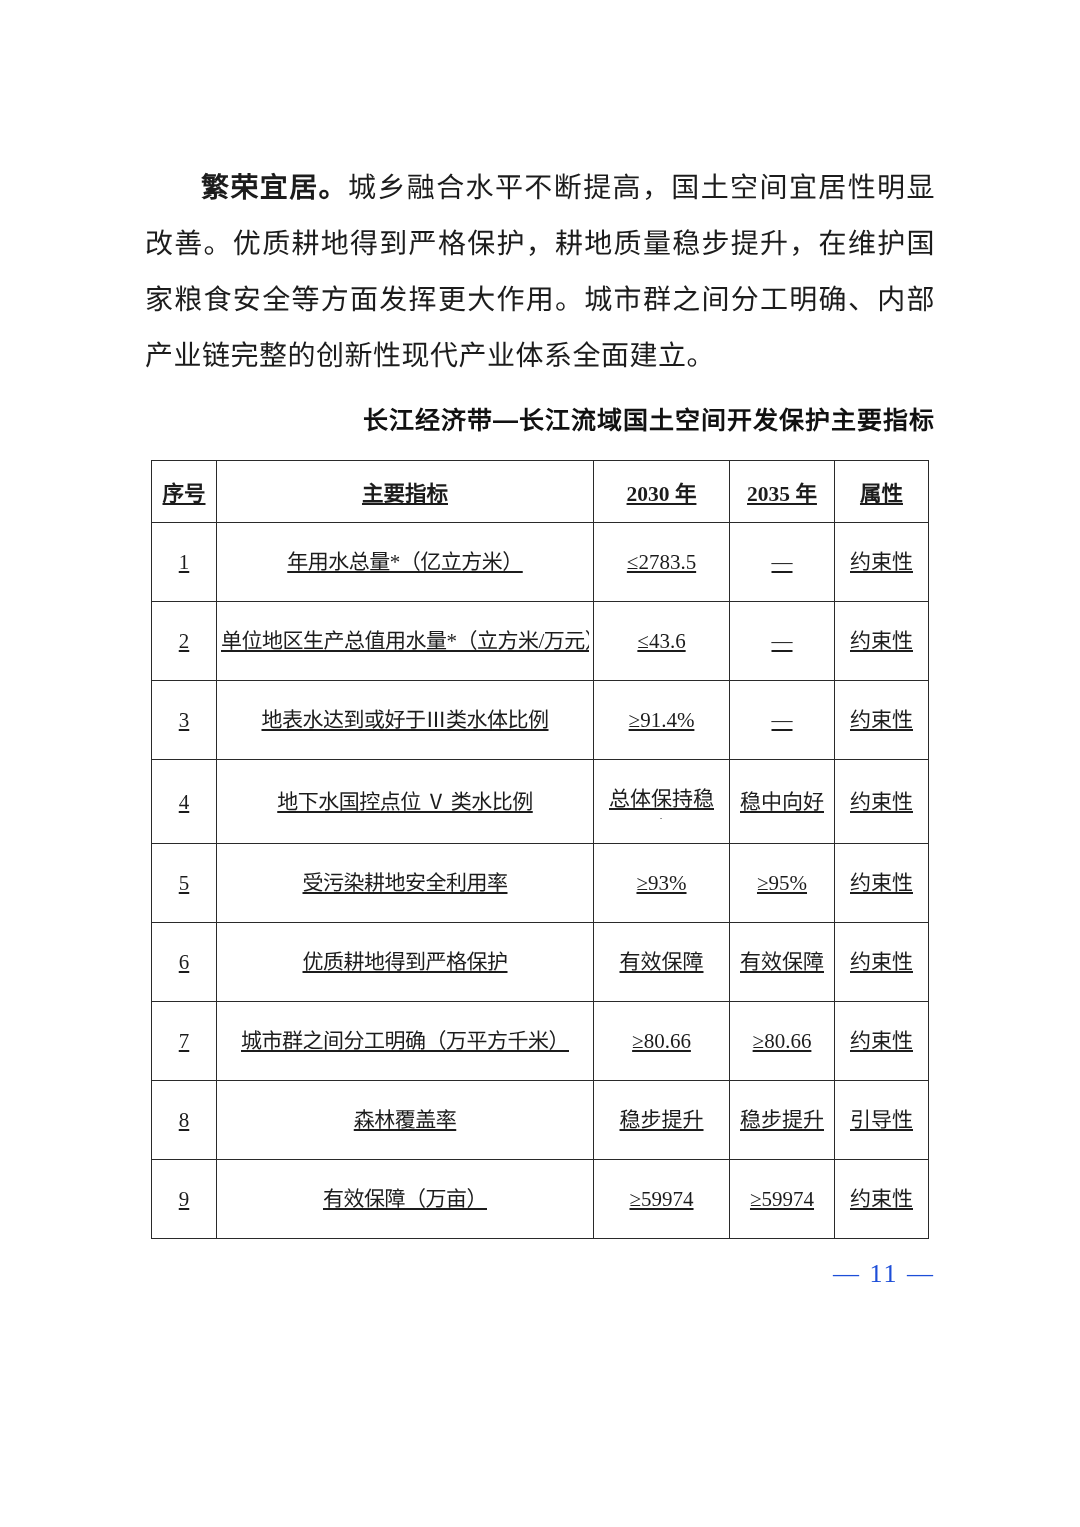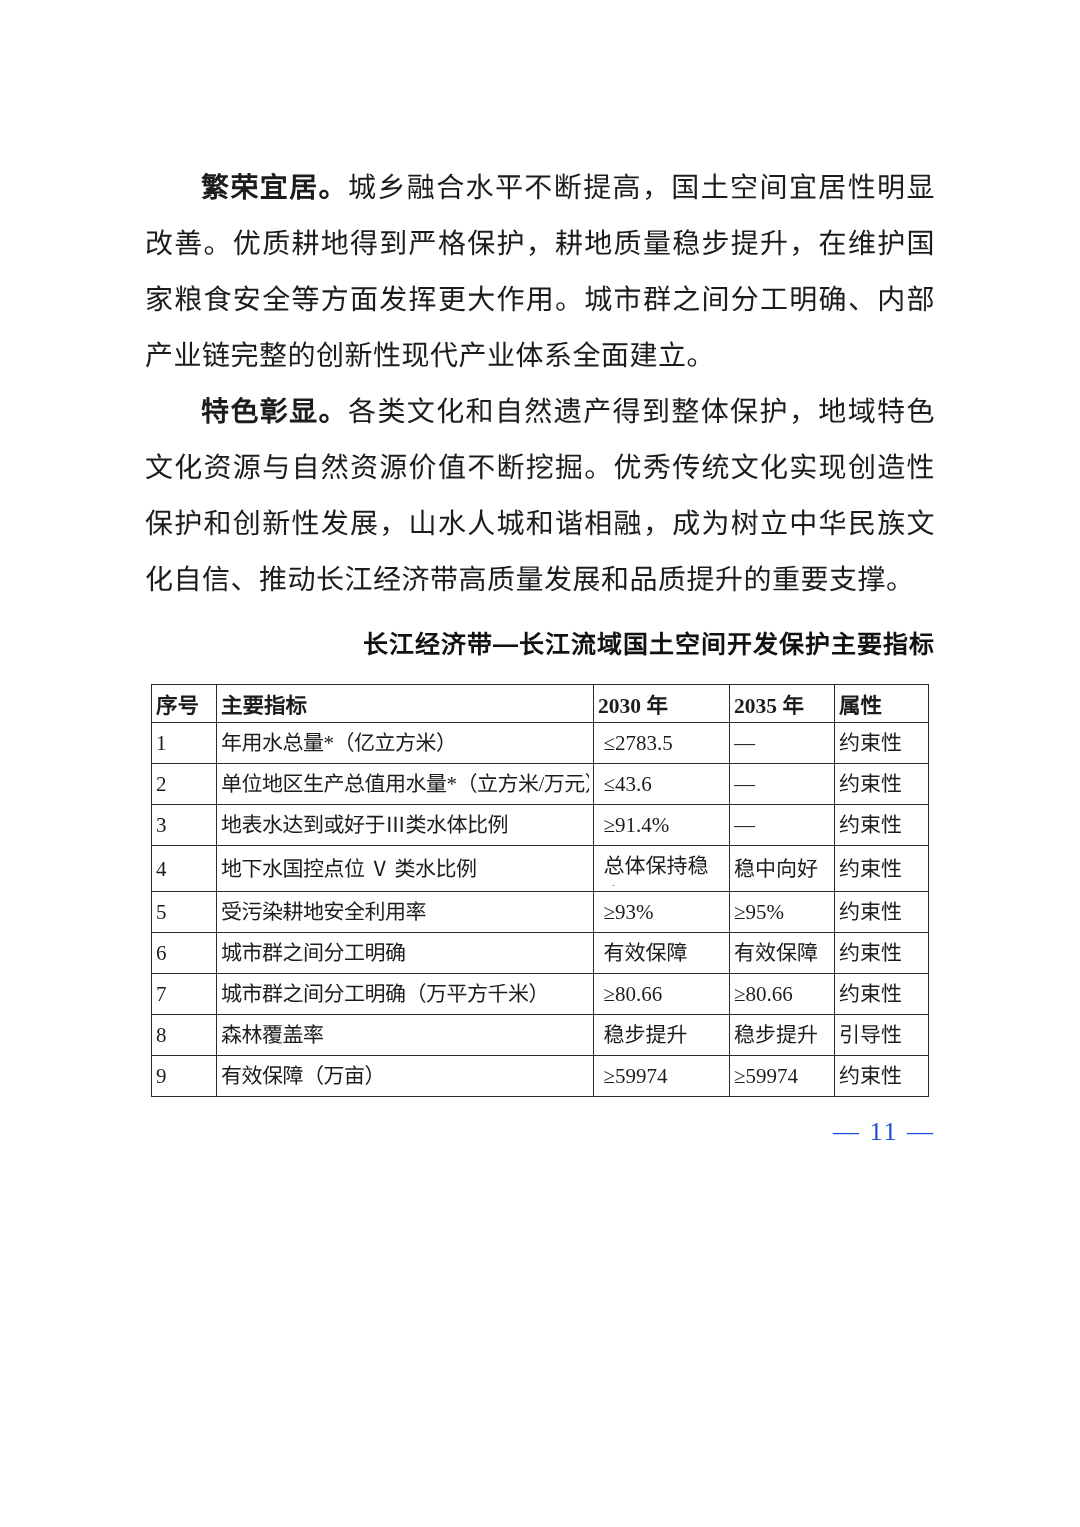--- a/index.html
+++ b/index.html
@@ -41,61 +41,61 @@
     border-collapse: collapse;
     table-layout: fixed;
     width: 777px;
     margin: 0 auto;
     font-size: 21px;
     color: #1c1c1c;
   }
   table.indicators th, table.indicators td {
     border: 1.5px solid #2a2a2a;
     height: 37px;
-    padding: 0 4px;
-    text-align: left;
+    padding: 12px 4px;
+    text-align: center;
     vertical-align: middle;
     overflow: hidden;
+    text-decoration: underline;
   }
   table.indicators th { font-weight: bold; font-size: 21.5px; }
   col.c0 { width: 65px; }
   col.c1 { width: 377px; }
   col.c2 { width: 136px; }
   col.c3 { width: 105px; }
   col.c4 { width: 94px; }
   td.c1 {
     text-align: left;
     padding-left: 11px;
     white-space: nowrap;
     letter-spacing: -0.5px;
   }
   .cellbox {
     max-height: 35px;
     overflow: hidden;
     line-height: 30px;
   }
-  td.c2 .cellbox { max-width: 116px; margin: 5px auto; }
+  td.c2 .cellbox { max-width: 116px; margin: 12px auto; }
   .page-number {
     margin-top: 20px;
     text-align: right;
     font-size: 26px;
     letter-spacing: 2px;
     color: #1d4ed8;
   }
 </style>
 </head>
 <body>
 
 <div class="page">
   <div class="content">
 
 
     <p class="para"><span class="lead">繁荣宜居。</span><span>城乡融合水平不断提高，国土空间宜居性明显改善。优质耕地得到严格保护，耕地质量稳步提升，在维护国家粮食安全等方面发挥更大作用。城市群之间分工明确、内部产业链完整的创新性现代产业体系全面建立。</span></p>
 
-    <p class="para"><span class="lead">特色彰显。</span><span>各类文化和自然遗产得到整体保护，地域特色文化资源与自然资源价值不断挖掘。优秀传统文化实现创造性保护和创新性发展，山水人城和谐相融，成为树立中华民族文化自信、推动长江经济带高质量发展和品质提升的重要支撑。</span></p>
 
     <h3 class="table-title">长江经济带—长江流域国土空间开发保护主要指标</h3>
 
     <table class="indicators">
       <colgroup>
         <col class="c0">
           <col class="c1">
           <col class="c2">
           <col class="c3">
           <col class="c4">
@@ -193,21 +193,21 @@
             </td>
             <td class="c4">
               <div class="cellbox">约束性</div>
             </td>
           </tr>
           <tr>
             <td class="c0">
               <div class="cellbox">6</div>
             </td>
             <td class="c1">
-              <div class="cellbox">城市群之间分工明确</div>
+              <div class="cellbox">优质耕地得到严格保护</div>
             </td>
             <td class="c2">
               <div class="cellbox">有效保障</div>
             </td>
             <td class="c3">
               <div class="cellbox">有效保障</div>
             </td>
             <td class="c4">
               <div class="cellbox">约束性</div>
             </td>

